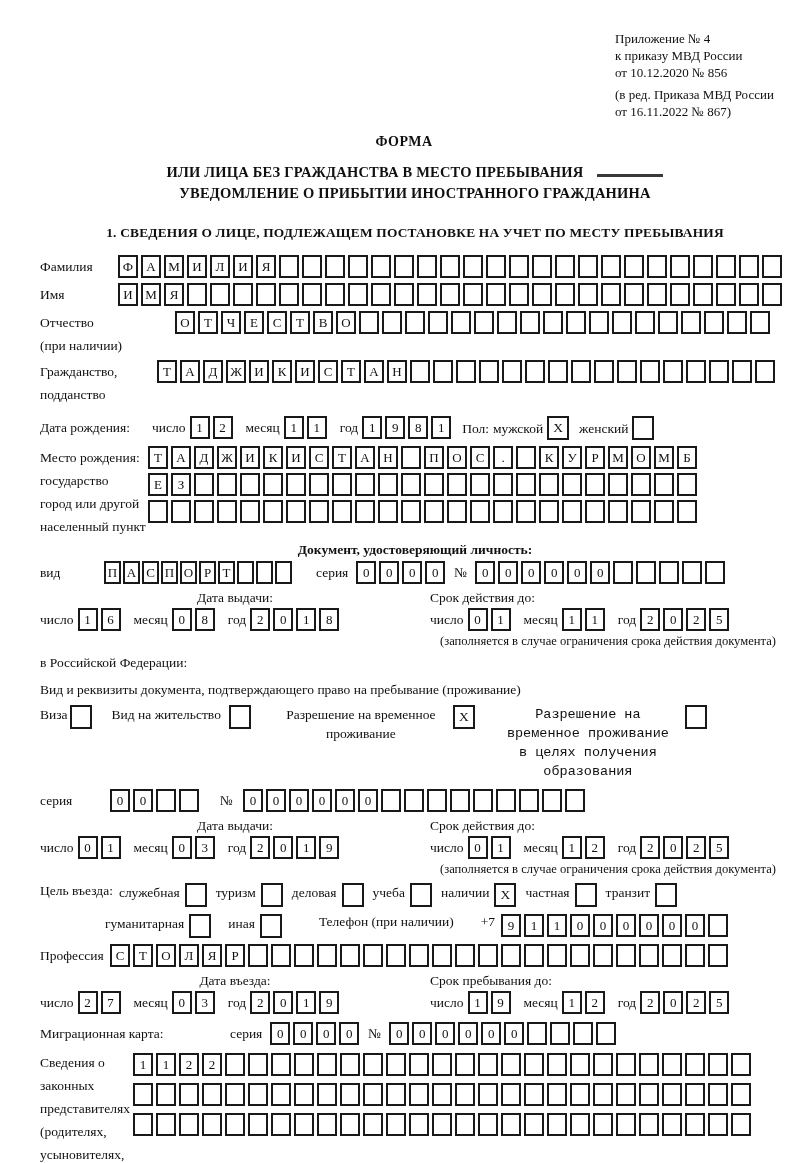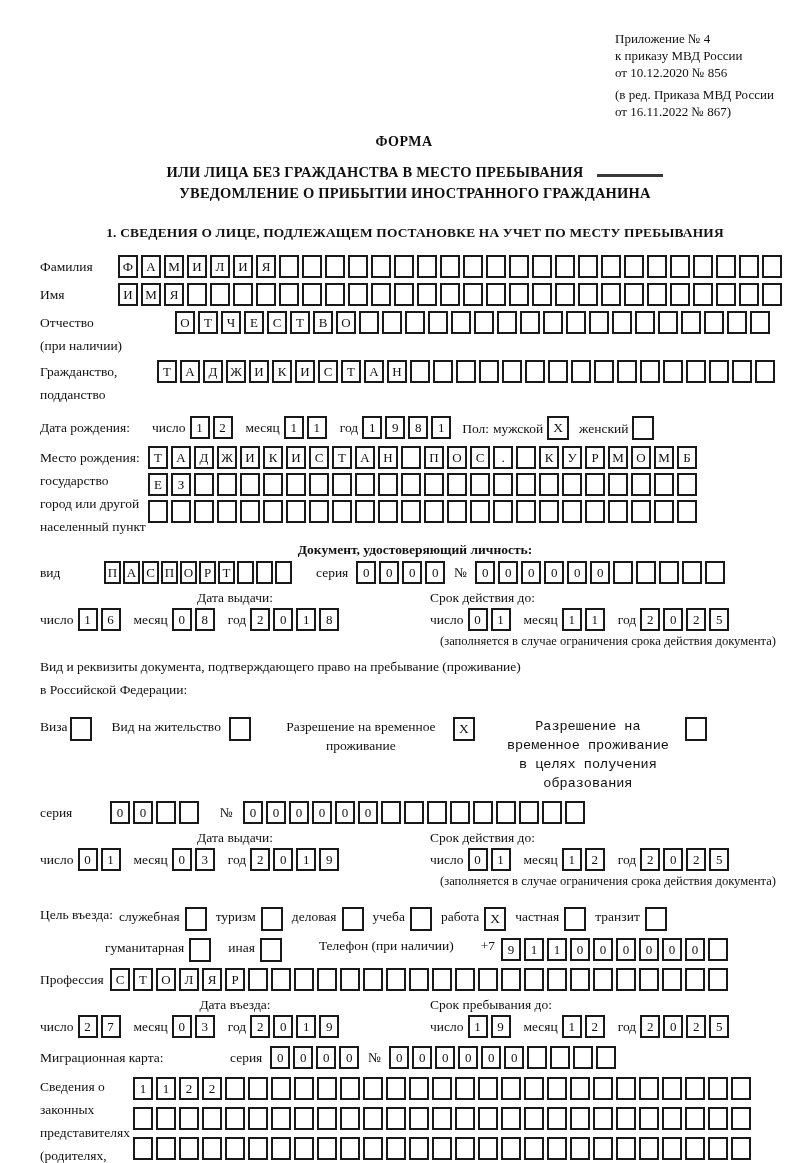--- a/index.html
+++ b/index.html
@@ -37,21 +37,21 @@
   .vgap4>*+*{margin-top:4px;}
   .doc-head{text-align:center;font-weight:bold;margin-top:4px;font-size:13.5px;}
   .heads{display:flex;font-size:13.5px;margin-top:6px;line-height:16px;}
   .h-l{width:390px;text-align:center;flex:0 0 390px;}
   .h-r{flex:1;text-align:left;}
   .pair{display:flex;margin-top:2px;}
   .half-l{display:flex;align-items:center;width:390px;flex:0 0 390px;}
   .half-r{display:flex;align-items:center;}
   .note{font-size:12.6px;text-align:right;padding-right:14px;margin-top:3px;line-height:15px;}
   .intro{margin-top:9px;line-height:18px;}
-  .opts{display:flex;align-items:flex-start;margin-top:18px;}
+  .opts{display:flex;align-items:flex-start;margin-top:6px;}
   .opt{display:flex;align-items:flex-start;}
   .opt .olbl{line-height:20px;margin-right:8px;}
   .optwide .olbl{text-align:center;line-height:19px;}
   .ow165{width:168px;}
   .ow180{width:178px;font-family:Liberation Mono, monospace;}
   .purpose .olbl{margin-right:5px;}
   .purpose .opt{margin-right:9px;}
   .nowrap{white-space:nowrap;}
 </style>
 </head>
@@ -418,22 +418,22 @@
       <span class="cells">
           <span class="cell">2</span>
           <span class="cell">0</span>
           <span class="cell">2</span>
           <span class="cell">5</span>
         </span>
     </span>
   </div>
   <div class="note">(заполняется в случае ограничения срока действия документа)</div>
 
+  <div class="intro" style="margin-top:5px">в Российской Федерации:</div>
   <div class="intro">Вид и реквизиты документа, подтверждающего право на пребывание (проживание)</div>
-  <div class="intro" style="margin-top:5px">в Российской Федерации:</div>
 
   <div class="opts">
     <span class="opt">
       <span class="olbl" style="margin-right:2px">Виза</span>
       <span class="box"></span>
     </span>
     <span class="opt" style="margin-left:20px">
       <span class="olbl">Вид на жительство</span>
       <span class="box"></span>
     </span>
@@ -533,21 +533,21 @@
     </span>
     <span class="opt">
       <span class="olbl">деловая</span>
       <span class="box"></span>
     </span>
     <span class="opt">
       <span class="olbl">учеба</span>
       <span class="box"></span>
     </span>
     <span class="opt">
-      <span class="olbl">работа</span>
+      <span class="olbl">наличии</span>
       <span class="box">X</span>
     </span>
     <span class="opt">
       <span class="olbl">частная</span>
       <span class="box"></span>
     </span>
     <span class="opt">
       <span class="olbl">транзит</span>
       <span class="box"></span>
     </span>

